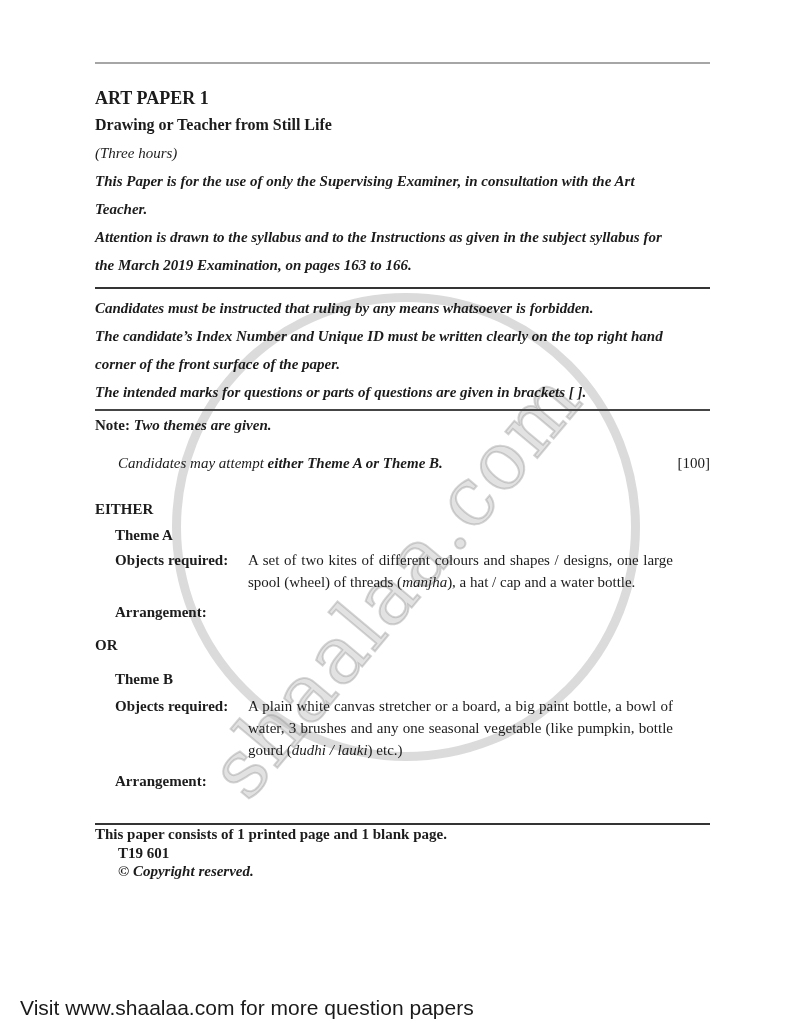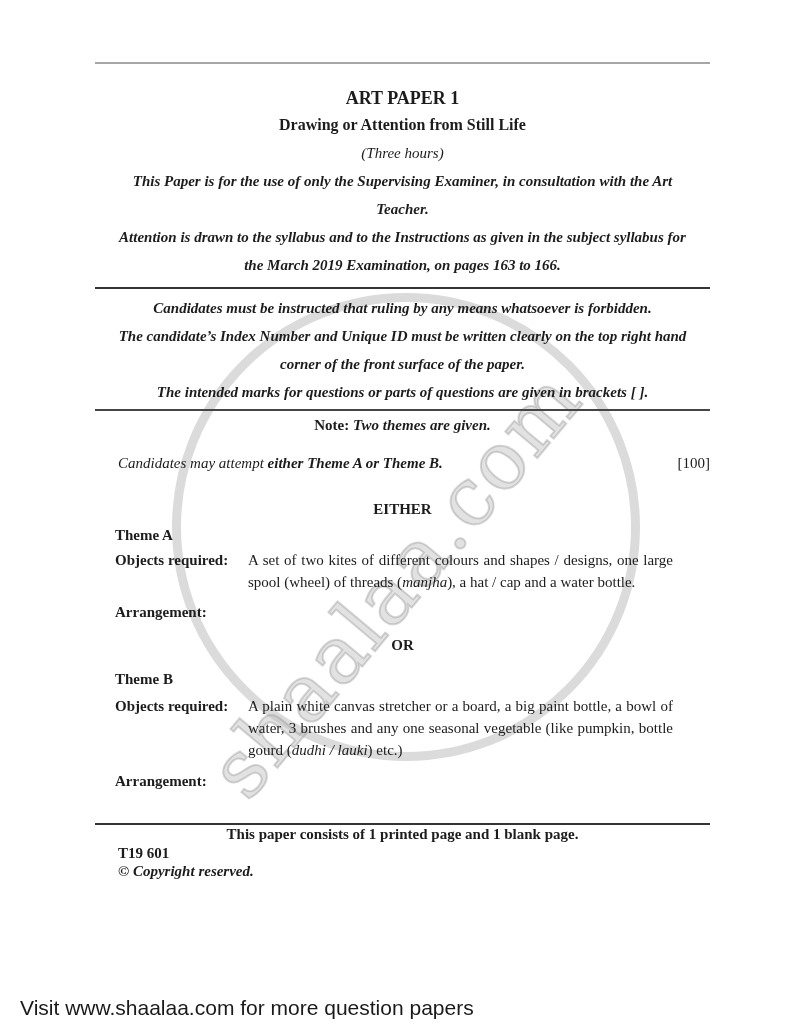--- a/index.html
+++ b/index.html
@@ -22,21 +22,21 @@
     font-size:80px; letter-spacing:2px;
     color:rgba(187,187,187,0.42);
     -webkit-text-stroke:2px rgba(150,150,150,0.40);
   }
   
   .content { position:absolute; left:95px; top:0; width:615px; font-size:15px; z-index:1; }
   .b  { font-weight:bold; }
   .i  { font-style:italic; }
   .bi { font-weight:bold; font-style:italic; }
   .it { font-style:italic; }
-  .c  { text-align:center; }
+  .c  { text-align:left; }
   .pre { white-space:pre-line; }
   .hr { height:0; border-top:2px solid #3c3c3c; }
   .hr-top { border-color:#a6a6a6; margin-top:62px; }
   .hr-instr-top { margin-top:8px; border-color:#343434; }
   .hr-instr-bottom { margin-top:3px; border-color:#454545; }
   .hr-footer { margin-top:31px; border-color:#343434; }
   .title    { margin-top:21px; font-size:18px; line-height:26px; }
   .subtitle { font-size:16px; line-height:28px; }
   .hours    { font-size:15px; line-height:28px; }
   .notice   { font-size:15px; line-height:28px; }
@@ -73,21 +73,21 @@
 <div class="page">
 
   <div class="wm-ring"></div>
   <div class="wm-text">shaalaa.com</div>
 
   <div class="content">
 
     <div class="hr hr-top"></div>
 
     <div class="title b c">ART PAPER 1</div>
-    <div class="subtitle b c">Drawing or Attention from Still Life</div>
+    <div class="subtitle b c">Drawing or Teacher from Still Life</div>
     <div class="hours i c">(Three hours)</div>
     <div class="notice bi c pre">This Paper is for the use of only the Supervising Examiner, in consultation with the Art
 Teacher.</div>
     <div class="notice bi c pre">Attention is drawn to the syllabus and to the Instructions as given in the subject syllabus for
 the March 2019 Examination, on pages 163 to 166.</div>
 
     <div class="hr hr-instr-top"></div>
 
     <div class="instr instr-first bi c">Candidates must be instructed that ruling by any means whatsoever is forbidden.</div>
     <div class="instr bi c pre">The candidate’s Index Number and Unique ID must be written clearly on the top right hand

